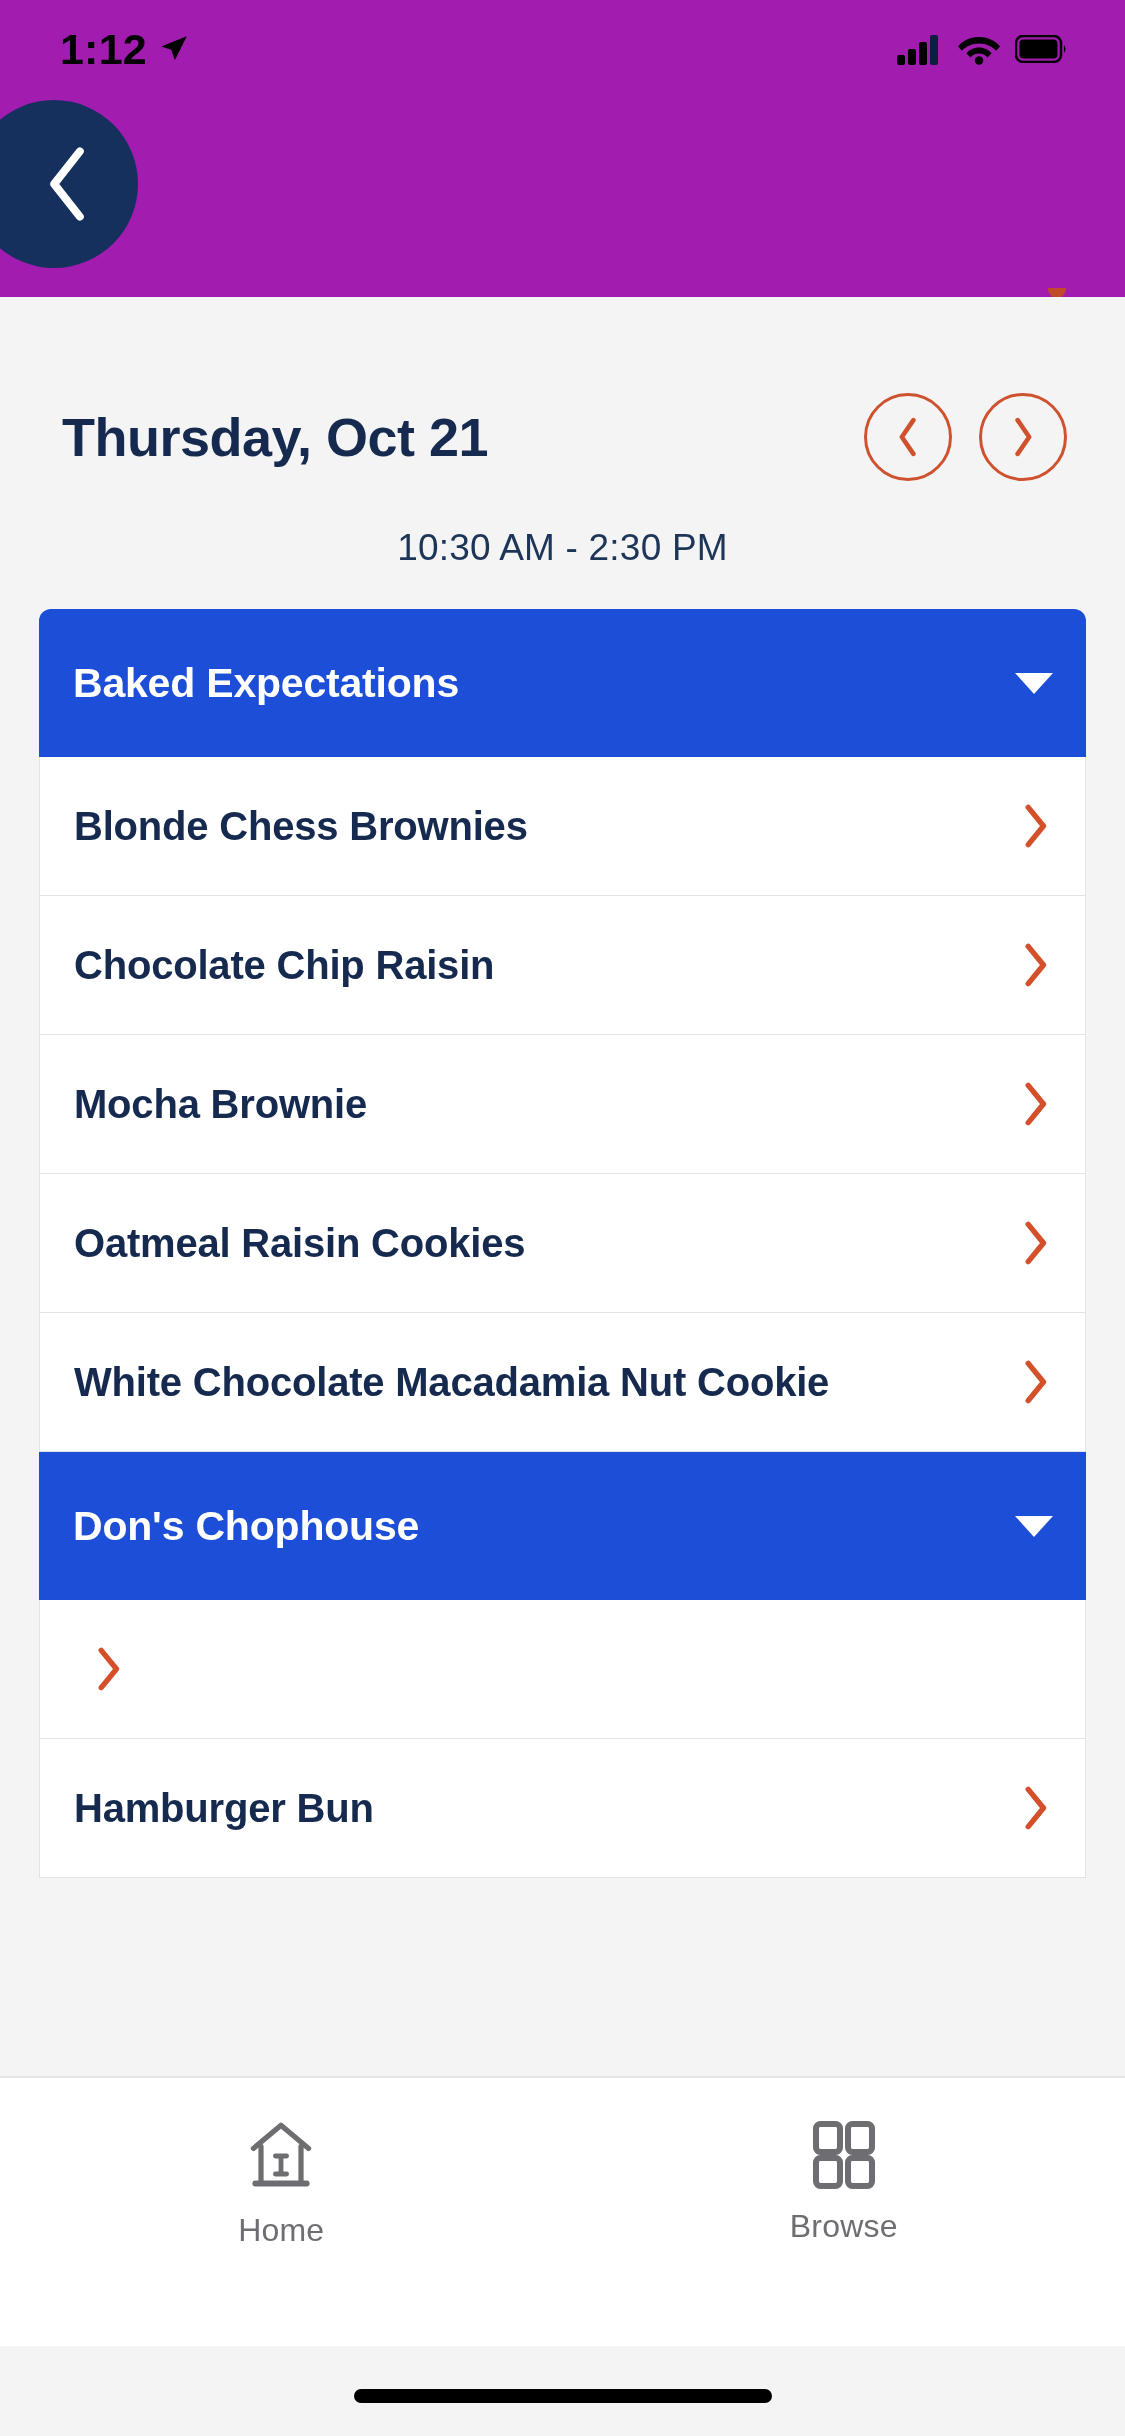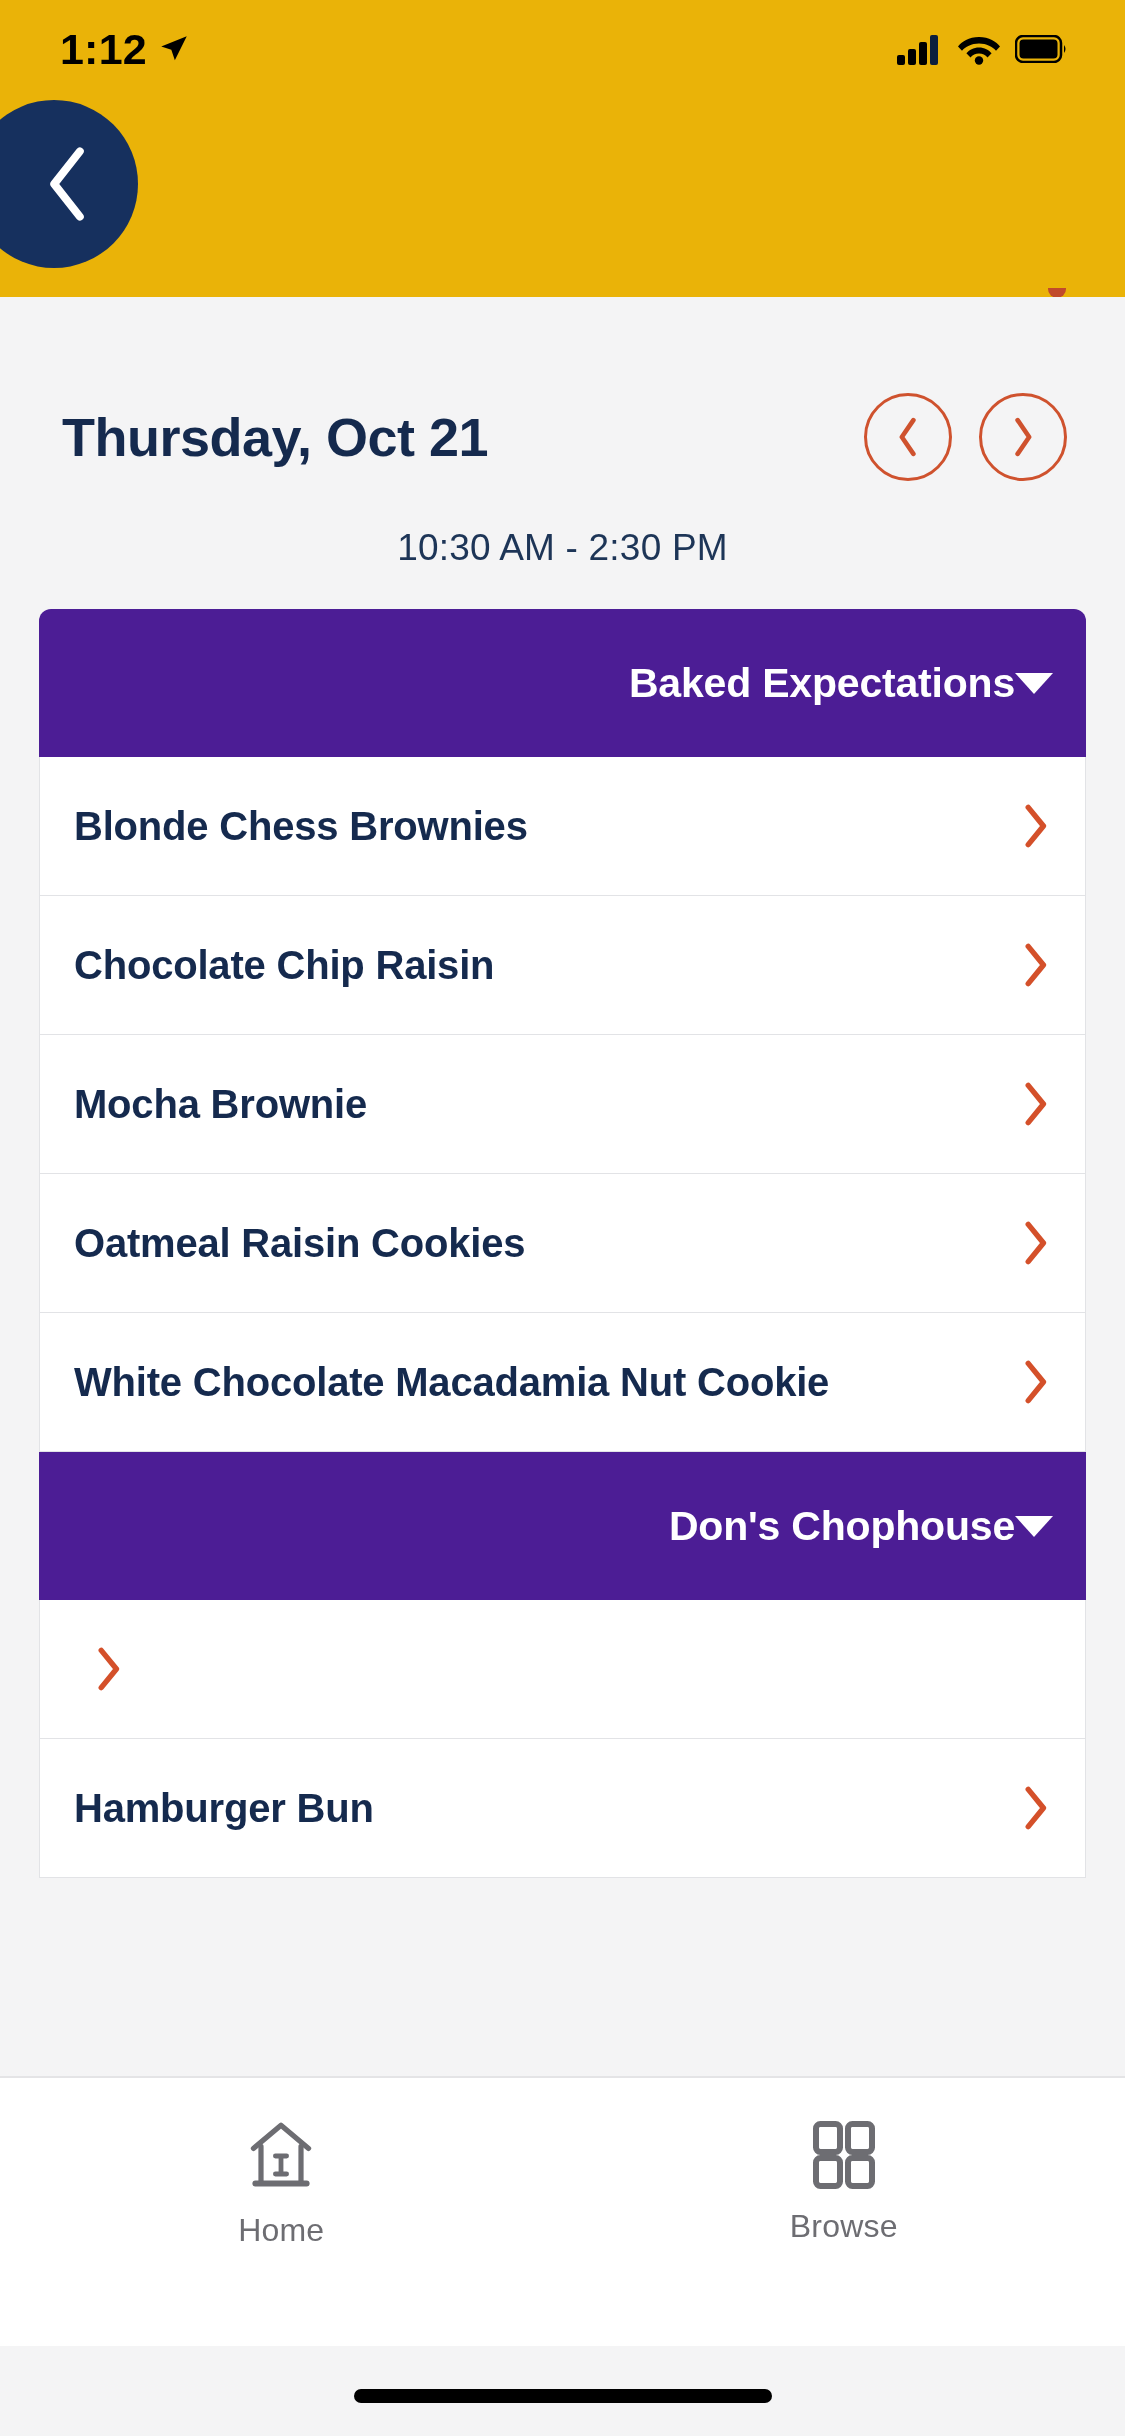--- a/index.html
+++ b/index.html
@@ -13,21 +13,21 @@
     position:relative;
     width:1125px; height:2436px;
     background:#f4f4f5;
     overflow:hidden;
   }
 
   
   .nav-header {
     position:absolute; top:0; left:0;
     width:1125px; height:297px;
-    background:#eab308;
+    background:#a21caf;
   }
   .statusbar {
     position:absolute; top:0; left:0;
     width:1125px; height:98px;
     display:flex; align-items:center;
     justify-content:space-between;
     padding:0 58px 0 60px;
   }
   .sb-left { display:flex; align-items:center; gap:10px; }
   .sb-time {
@@ -117,24 +117,24 @@
     letter-spacing:0.2px;
   }
 
   
   .menu-wrap {
     margin-top:40px;
     padding:0 39px;
   }
   .station { }
   .station-head {
-    background:#4c1d95;
+    background:#1d4ed8;
     height:148px;
     display:flex; align-items:center;
-    justify-content:flex-end;
+    justify-content:space-between;
     padding:0 33px 0 34px;
   }
   .station:first-child .station-head {
     border-radius:12px 12px 0 0;
   }
   .station-name {
     color:#ffffff;
     font-size:41px;
     font-weight:700;
     letter-spacing:-0.2px;

